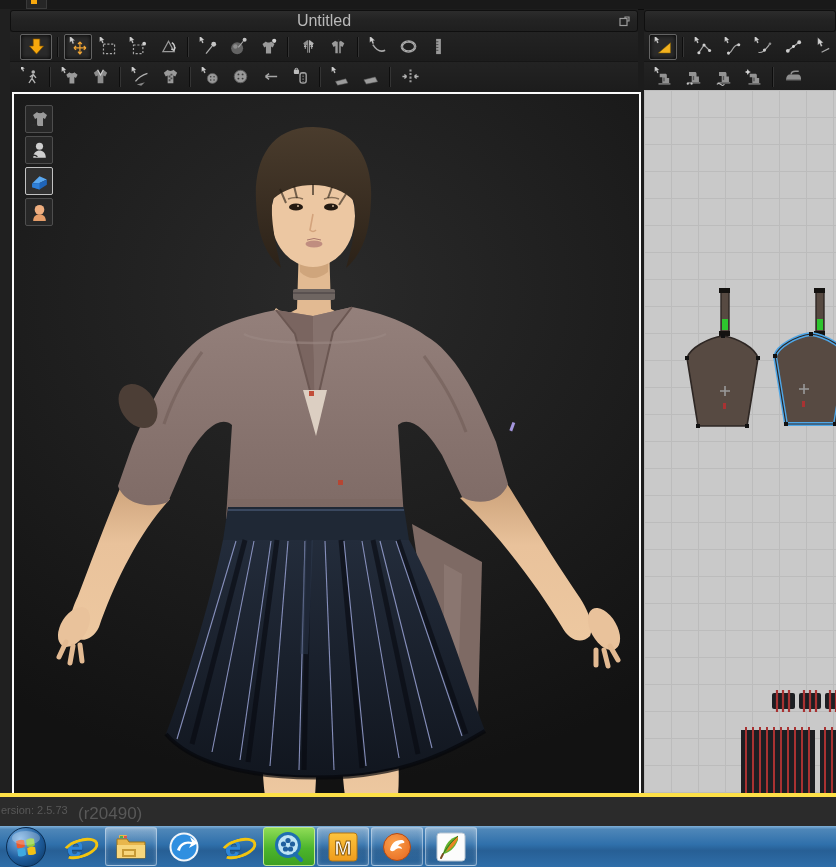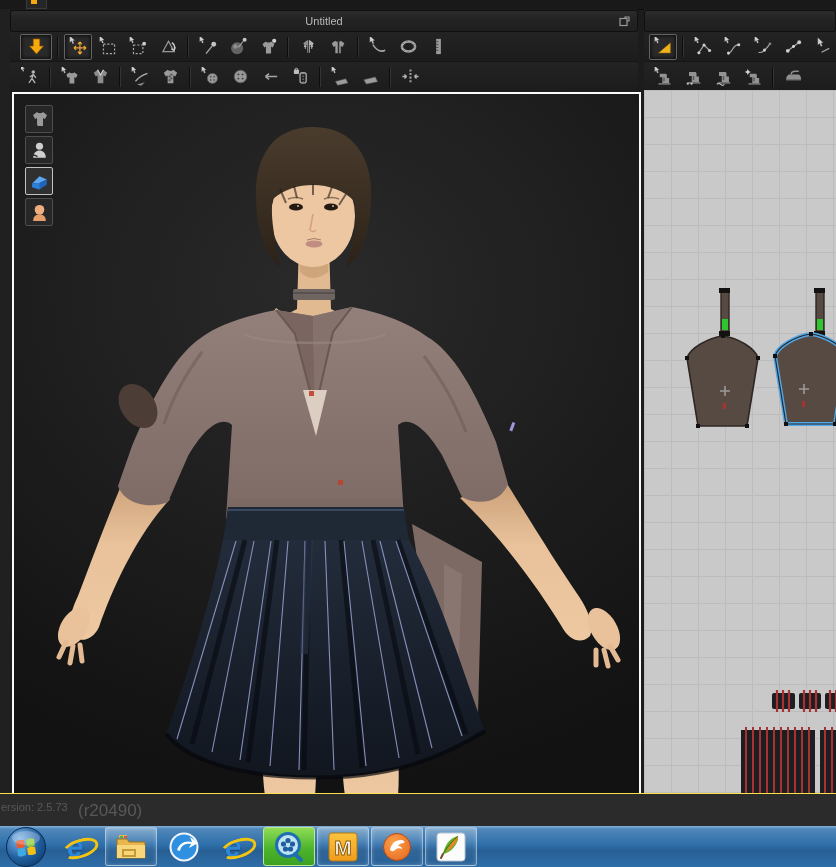--- a/index.html
+++ b/index.html
@@ -15,21 +15,21 @@
   #partial-top-icon span{position:absolute;left:4px;top:0;width:6px;height:4px;background:#f7a80d;}
 
   .win{background:#1d1d1d;}
   #left-window{left:10px;top:9px;width:628px;height:784px;}
   #right-window{left:644px;top:9px;width:192px;height:784px;}
 
   .titlebar{position:absolute;left:0;top:1px;right:0;height:22px;
     background:linear-gradient(#2c2c2c,#232323 45%,#1f1f1f);
     border:1px solid #0f0f0f;border-radius:3px;box-sizing:border-box;
     display:flex;align-items:center;justify-content:center;}
-  .titlebar .t{color:#b9b9b9;font-size:11px;}
+  .titlebar .t{color:#b9b9b9;font-size:16px;}
   .float-btn{position:absolute;right:7px;top:5px;width:11px;height:11px;}
   .float-btn svg{display:block}
 
   .toolbar{position:absolute;left:0;right:0;height:29px;display:flex;align-items:center;
     background:linear-gradient(#232323,#1c1c1c);}
   .tb1{top:23px;} .tb2{top:52px;border-top:1px solid #161616;}
   .tbtn{width:26px;height:24px;margin:0 1px;display:flex;align-items:center;justify-content:center;
     border:1px solid transparent;border-radius:2px;flex:0 0 auto;}
   .tbtn svg{width:19px;height:19px;display:block;}
   .tbtn.active{border-color:#636363;background:#2a2a2a;box-shadow:inset 0 0 4px #000;}
@@ -44,21 +44,21 @@
     display:flex;align-items:center;justify-content:center;}
   .vtog.sel{border-color:#c2c2c2;background:#303030;}
   .vtog svg{width:21px;height:21px;}
 
   
   #panel2d{left:0px;top:81px;width:192px;height:703px;background-color:#c9c9c9;
     background-image:linear-gradient(#bcbcbc 1px, transparent 1px),linear-gradient(90deg,#bcbcbc 1px, transparent 1px);
     background-size:27px 27px;overflow:hidden;}
 
   
-  #statusbar{left:0;top:793px;width:836px;height:33px;background:#2b2b2b;border-top:1px solid #fde047;box-sizing:border-box;}
+  #statusbar{left:0;top:793px;width:836px;height:33px;background:#2b2b2b;border-top:4px solid #fde047;box-sizing:border-box;}
   #statusbar .ver{position:absolute;left:1px;top:7px;color:#585858;font-size:11px;}
   #statusbar .rev{position:absolute;left:78px;top:7px;color:#585858;font-size:17px;}
 
   
   #taskbar{left:0;top:826px;width:836px;height:41px;
     background:linear-gradient(#7fb0d9 0%, #4e86b8 8%, #2f70ab 45%, #275f95 60%, #2e6ea9 100%);
     display:flex;align-items:center;}
   .tkbtn{width:50px;height:37px;margin:0 1px;border-radius:3px;display:flex;align-items:center;justify-content:center;flex:0 0 auto;}
   .tkbtn.framed{border:1px solid rgba(220,235,250,.55);background:linear-gradient(rgba(255,255,255,.30),rgba(255,255,255,.06) 50%,rgba(0,0,0,.08));box-shadow:inset 0 0 4px rgba(255,255,255,.25);}
   .tkbtn.green{background:linear-gradient(#8fdc56,#4cb52c 55%,#3da022);border:1px solid #bfe88f;}

